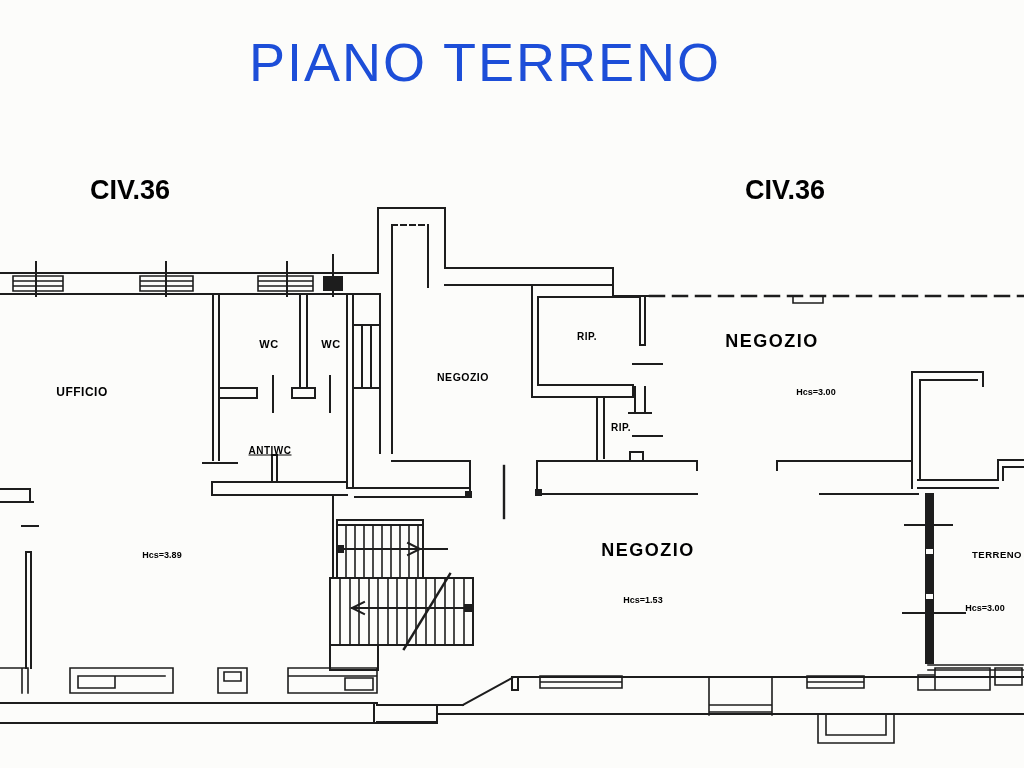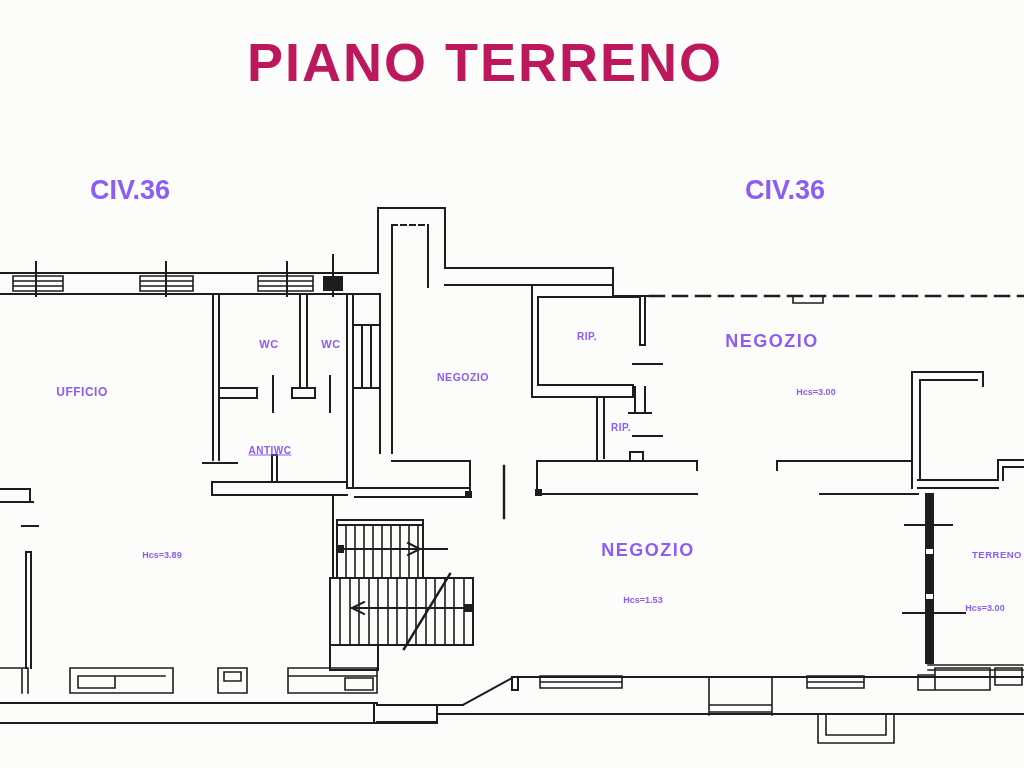--- a/index.html
+++ b/index.html
@@ -4,25 +4,25 @@
 <style>
   html,body{margin:0;padding:0;background:#e9e9e7;}
   .stage{
     position:relative;width:1024px;height:768px;margin:0 auto;
     background:#fcfcfa;overflow:hidden;
     font-family:"Liberation Sans", sans-serif;color:#161616;
   }
   svg.plan{position:absolute;left:0;top:0;width:1024px;height:768px;}
   .lbl{
     position:absolute;transform:translate(-50%,-50%);
-    font-weight:700;white-space:nowrap;letter-spacing:.5px;color:#8b5cf6;
+    font-weight:700;white-space:nowrap;letter-spacing:.5px;color:#000000;
   }
   .title{
     position:absolute;left:485px;top:62px;transform:translate(-50%,-50%);
-    font-size:54px;font-weight:700;letter-spacing:2px;color:#be185d;white-space:nowrap;
+    font-size:54px;font-weight:400;letter-spacing:2px;color:#1d4ed8;white-space:nowrap;
   }
   .civ{font-size:27px;letter-spacing:0;}
   .room{font-size:10px;}
   .room-big{font-size:18px;letter-spacing:1.5px;}
   .hnote{font-size:9px;letter-spacing:0;margin-top:16px;}
 </style>
 </head>
 <body>
 
 <div class="stage">

